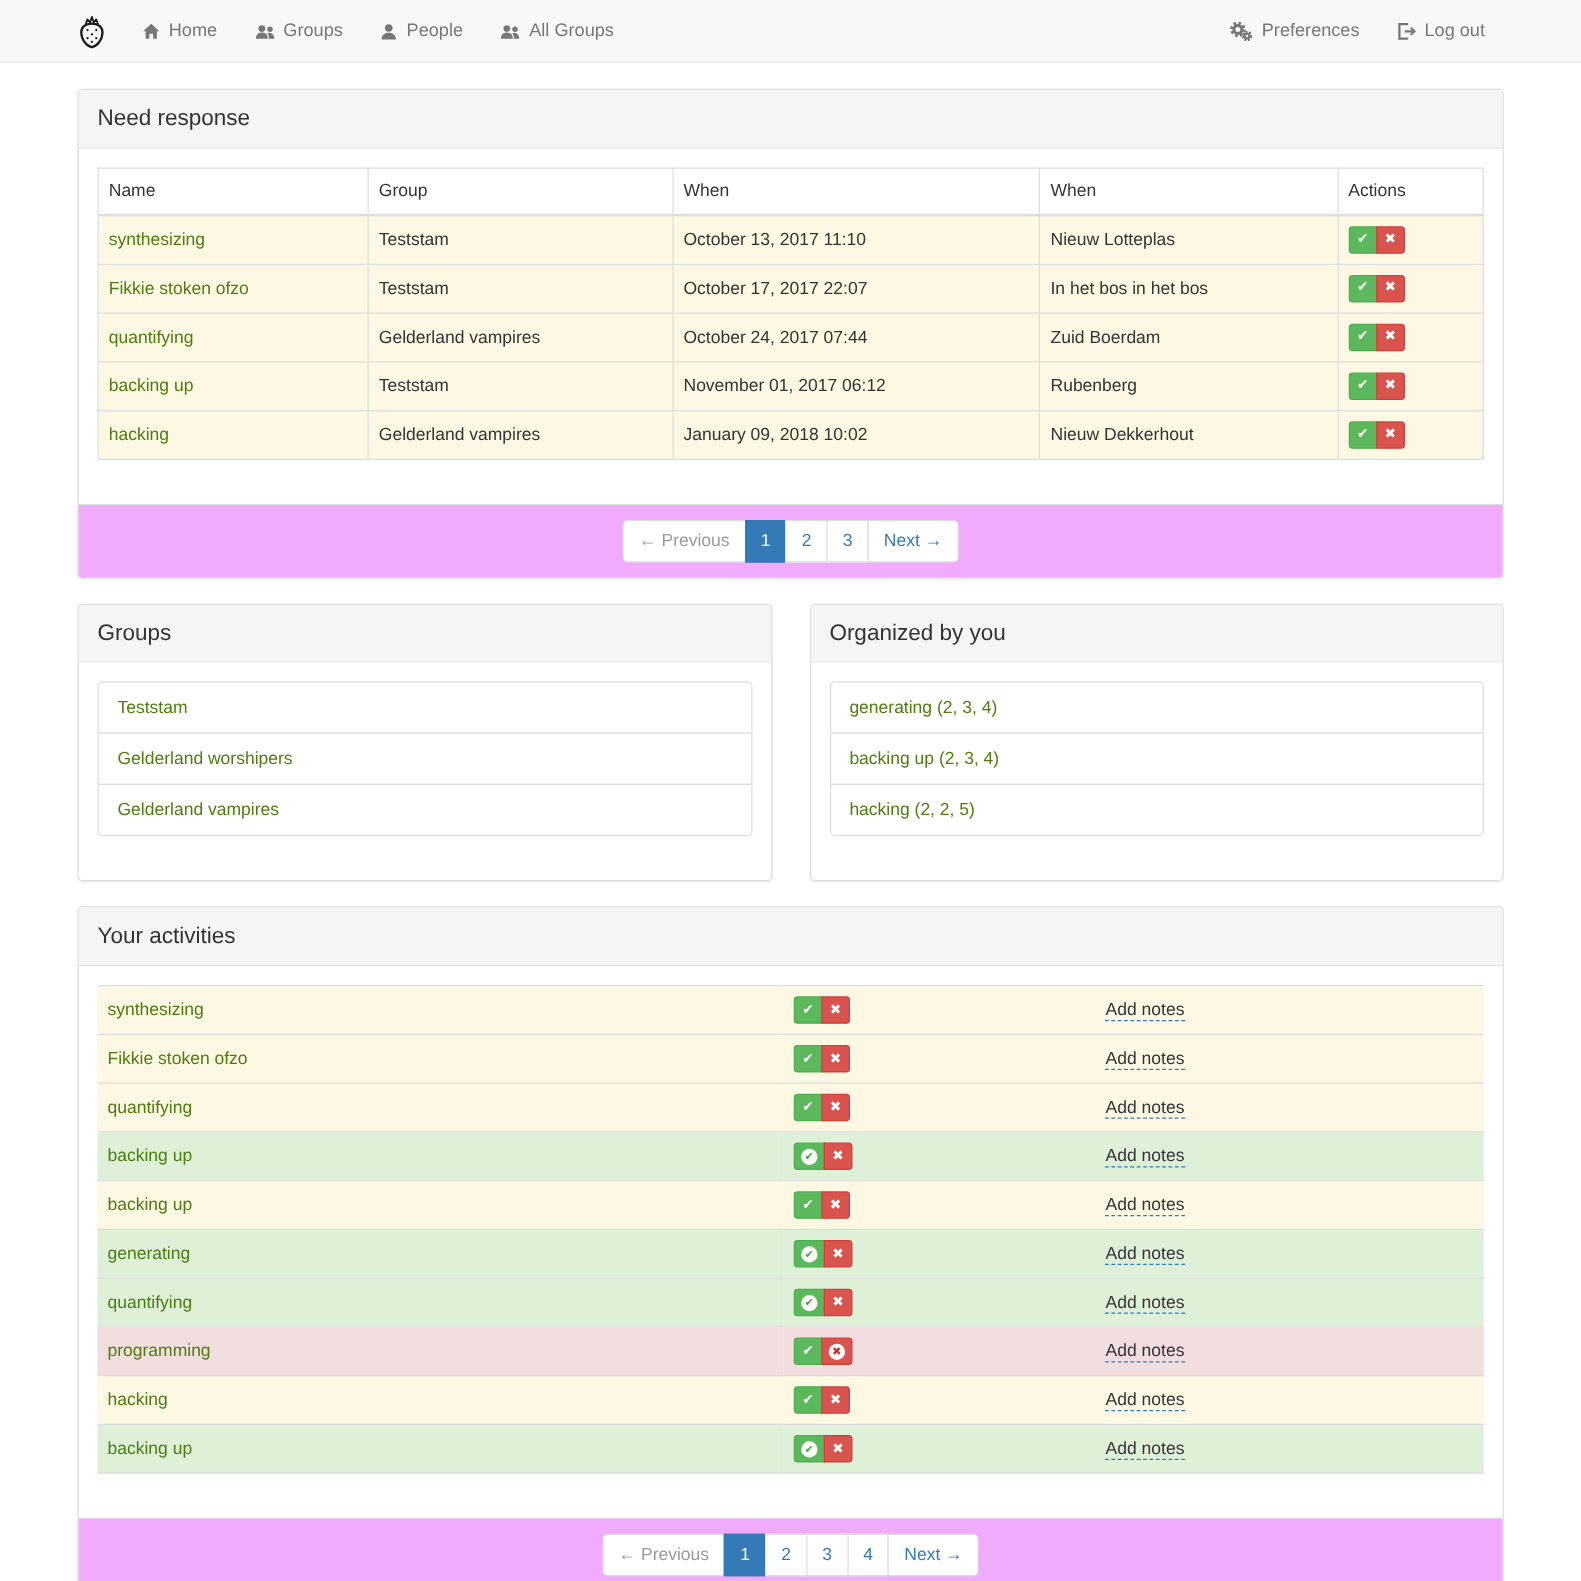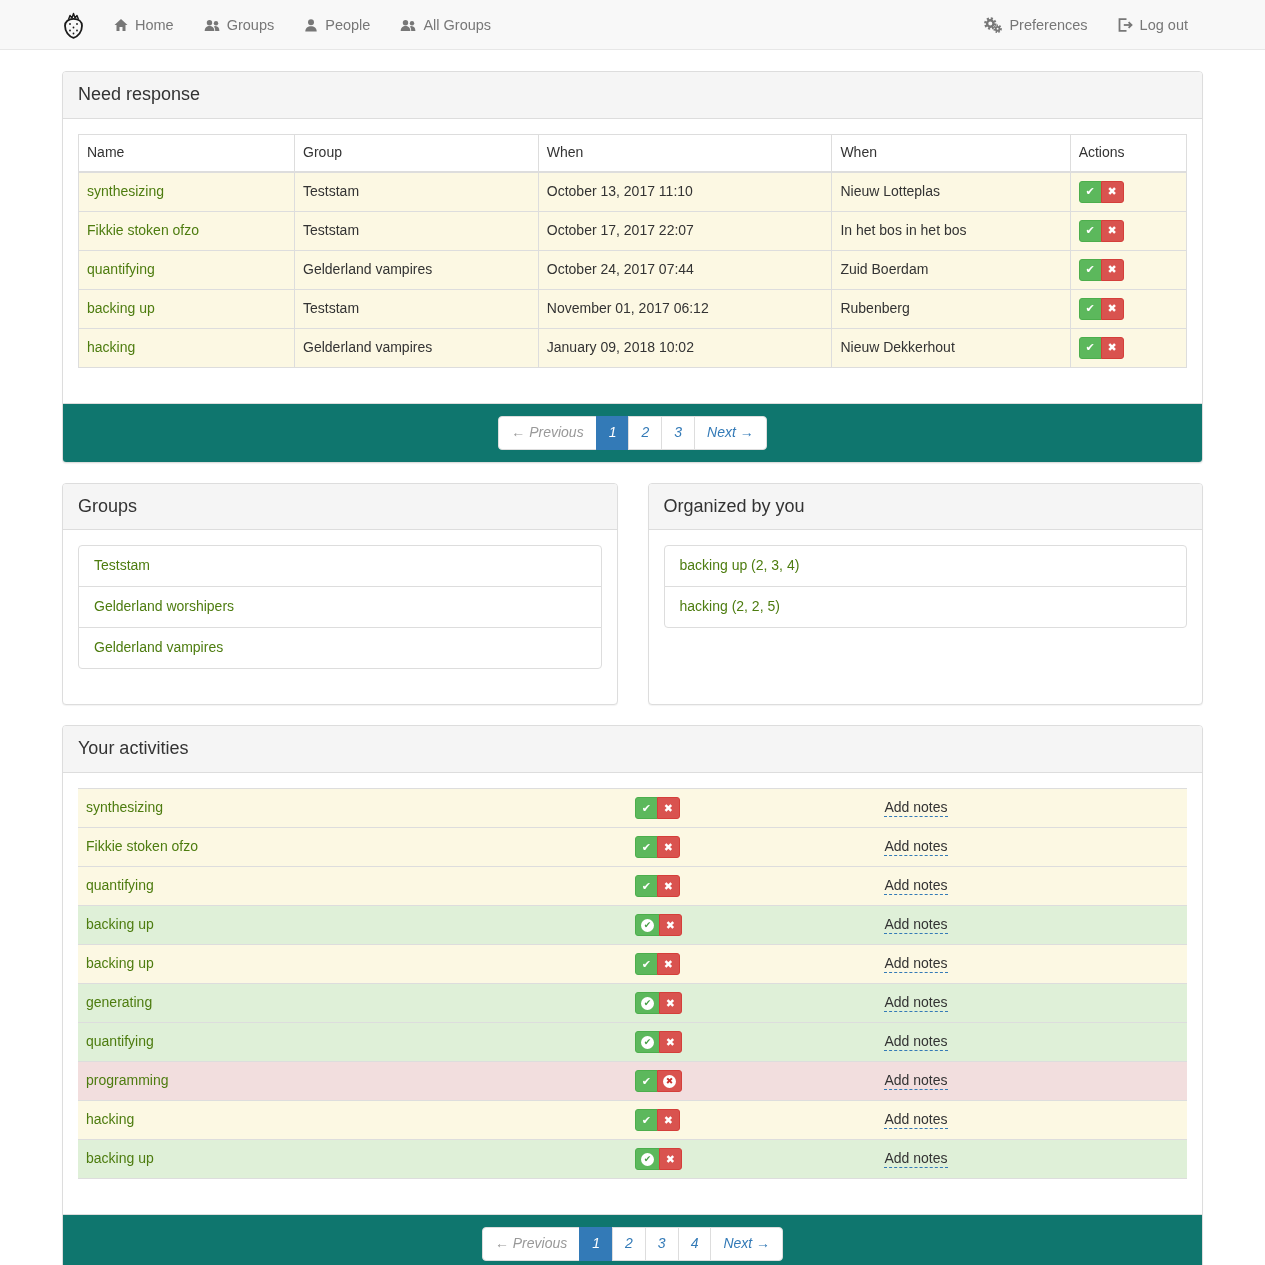--- a/index.html
+++ b/index.html
@@ -50,25 +50,24 @@
   .panel-heading {
     padding: 10px 15px;
     background: #f5f5f5;
     border-bottom: 1px solid #ddd;
     border-radius: 3px 3px 0 0;
     font-size: 18px; color: #333;
   }
   .panel-body { padding: 15px; }
   .panel-footer {
     padding: 10px 15px;
-    background: #0f766e;
+    background: #f0abfc;
     border-top: 1px solid #ddd;
     border-radius: 0 0 3px 3px;
     text-align: center;
-    font-style: italic;
   }
 
   
   table.table-bordered {
     width: 100%;
     border-collapse: collapse;
     margin-bottom: 20px;
     border: 1px solid #ddd;
   }
   table.table-bordered th, table.table-bordered td {
@@ -365,20 +364,23 @@
               <a>Gelderland vampires</a>
             </li>
           </ul>
       </div>
     </div>
     <div class="panel">
       <div class="panel-heading">Organized by you</div>
       <div class="panel-body">
         <ul class="list-group" id="organized-list">
             <li>
+              <a>generating (2, 3, 4)</a>
+            </li>
+            <li>
               <a>backing up (2, 3, 4)</a>
             </li>
             <li>
               <a>hacking (2, 2, 5)</a>
             </li>
           </ul>
       </div>
     </div>
   </div>
 

